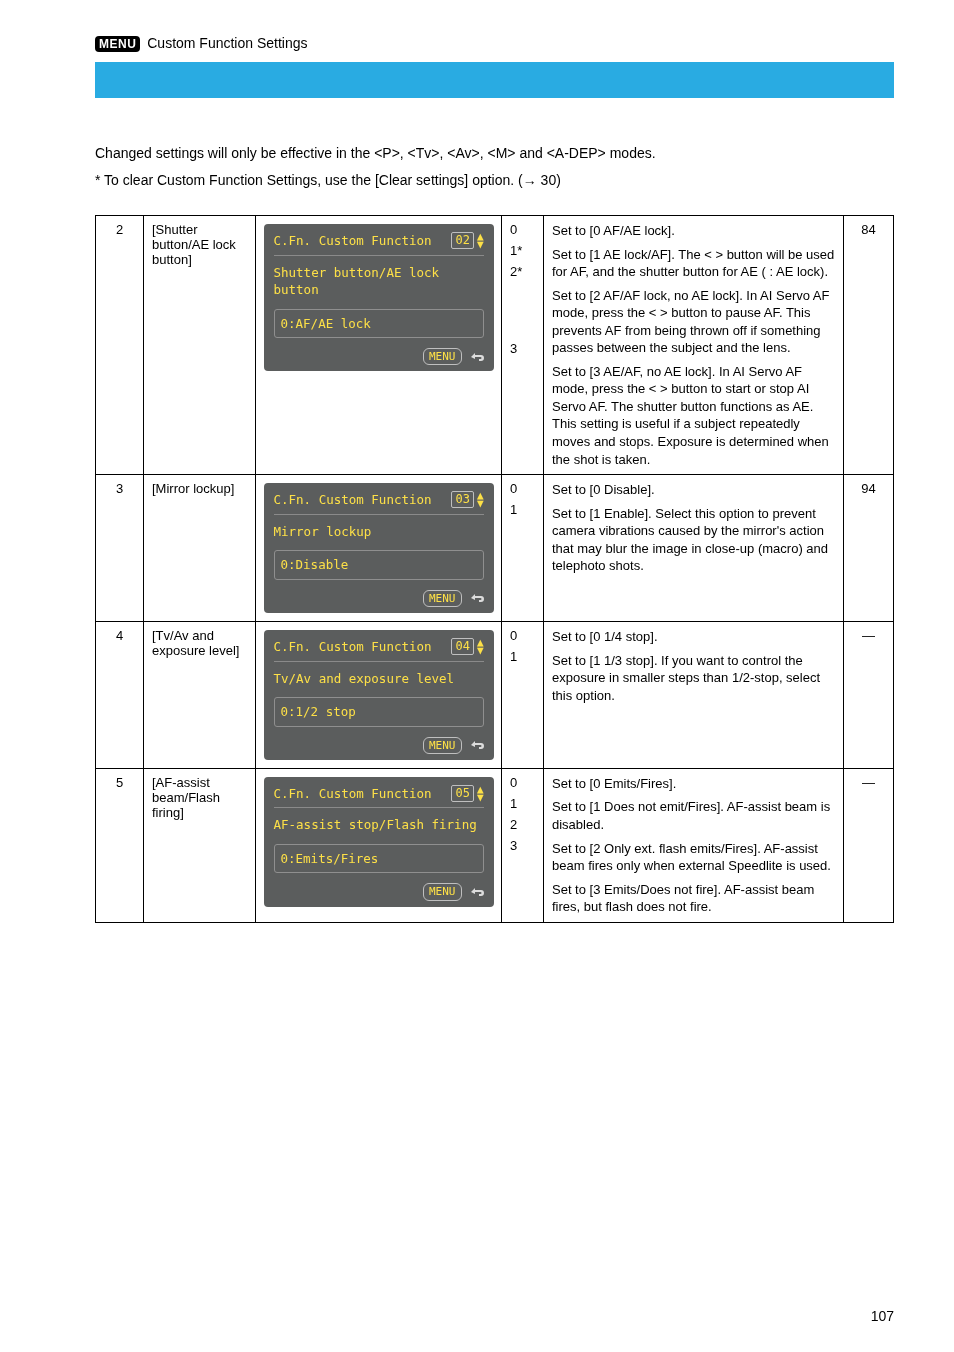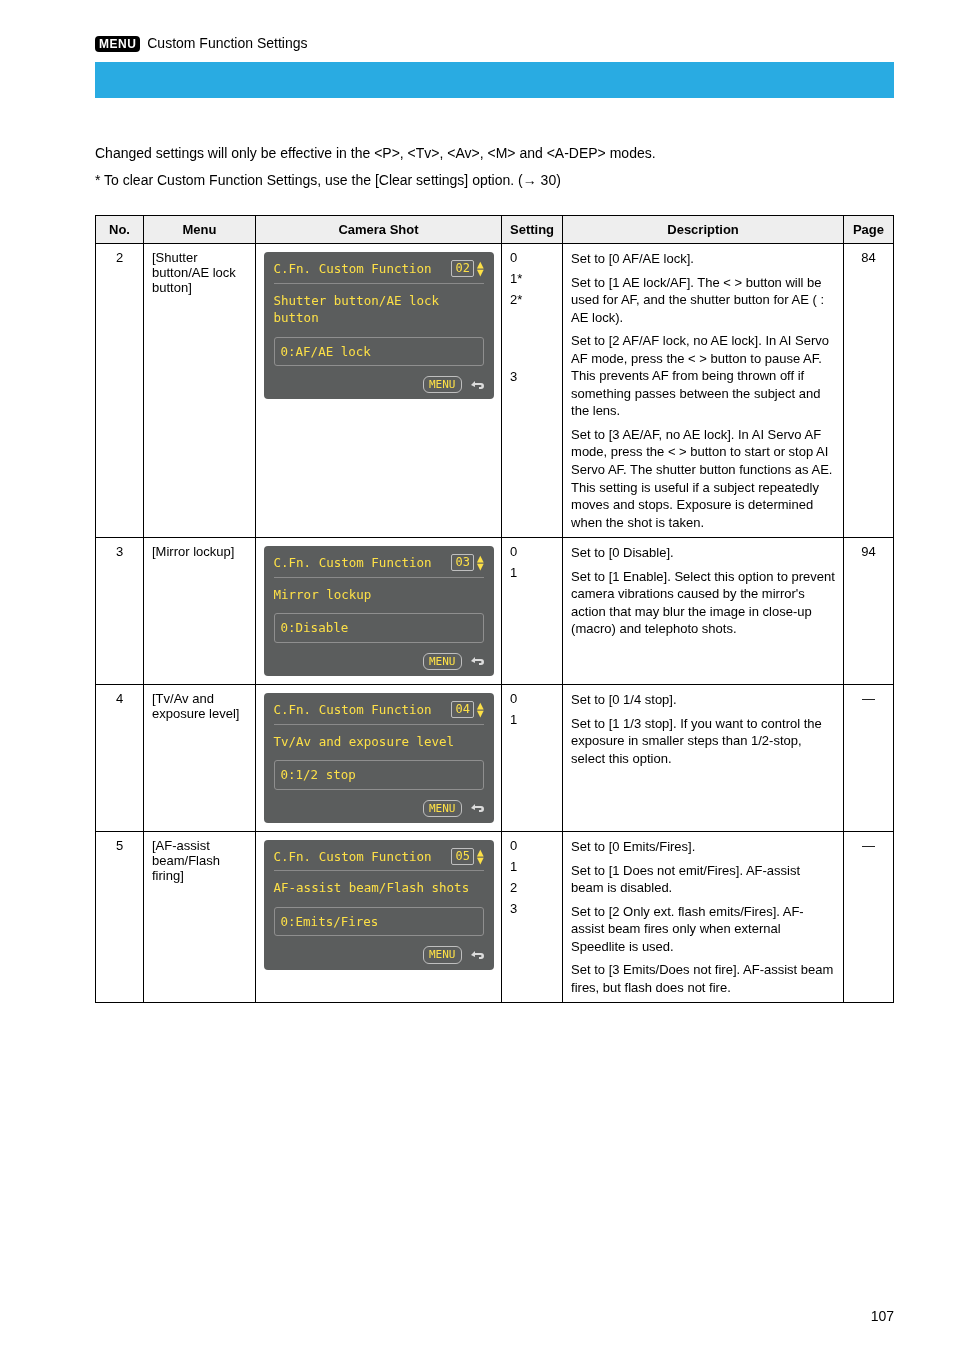--- a/index.html
+++ b/index.html
@@ -116,28 +116,20 @@
 
   <div class="banner"></div>
 
   <div class="intro">
     <p>Changed settings will only be effective in the &lt;P&gt;, &lt;Tv&gt;, &lt;Av&gt;, &lt;M&gt; and &lt;A-DEP&gt; modes.</p>
     <p class="note">* To clear Custom Function Settings, use the [Clear settings] option. (→ 30)</p>
   </div>
 
   <table class="tbl">
     <thead>
-      <tr>
-        <th>No.</th>
-        <th>Menu</th>
-        <th>Camera Shot</th>
-        <th>Setting</th>
-        <th>Description</th>
-        <th>Page</th>
-      </tr>
     </thead>
     <tbody>
 
       <tr>
         <td class="col-no">2</td>
         <td class="col-menu">[Shutter button/AE lock button]</td>
         <td class="col-shot">
           <div class="shot">
             <div class="line1">
               <span>C.Fn. Custom Function</span>
@@ -249,21 +241,21 @@
         <td class="col-menu">[AF-assist beam/Flash firing]</td>
         <td class="col-shot">
           <div class="shot">
             <div class="line1">
               <span>C.Fn. Custom Function</span>
               <span class="numbox">
                 <span class="num">05</span>
                 <span class="arrows">▲<br>▼</span>
               </span>
             </div>
-            <div class="line2">AF-assist beam/Flash shots</div>
+            <div class="line2">AF-assist stop/Flash firing</div>
             <div class="valuebox">0:Emits/Fires</div>
             <div class="foot">
               <span class="menulabel">MENU</span>
               <span class="backicon">
                 <svg width="16" height="12" viewBox="0 0 16 12">
                     <path d="M3 6 L7 2 L7 4 L13 4 A3 3 0 0 1 13 10 L11 10 L11 8 L12.5 8 A1 1 0 0 0 12.5 6 L7 6 L7 8 Z" fill="#dcdcdc"></path>
                   </svg>
               </span>
             </div>
           </div>

